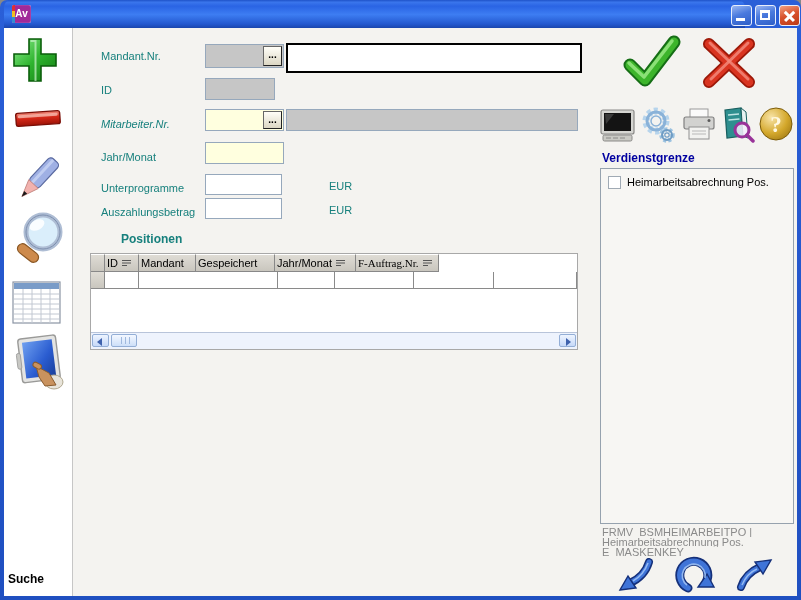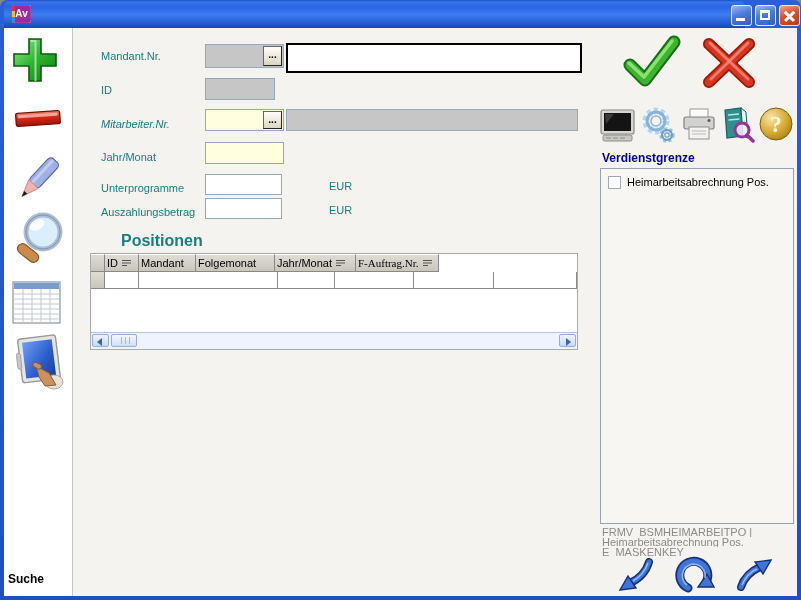--- a/index.html
+++ b/index.html
@@ -49,21 +49,21 @@
     position:absolute;right:1px;top:1px;bottom:1px;width:19px;
     background:linear-gradient(180deg,#fffef8,#dcd7c4);
     border:1px solid #666;border-right-color:#222;border-bottom-color:#222;
     box-sizing:border-box;font-size:10px;font-weight:bold;line-height:15px;text-align:center;color:#000;cursor:pointer;
   }
   .f-gray{background:#c6c6c6;}
   .f-yellow{background:#ffffdf;}
   .f-white{background:#ffffff;}
   .field{position:absolute;border:1px solid #96a8bc;box-sizing:border-box;}
   #fld-mandant-value{left:286px;top:43px;width:292px;height:26px;border:2px solid #000;background:#fff;}
-  #heading-positionen{position:absolute;left:89px;top:232px;font-size:16px;font-weight:bold;color:#17807d;padding-left:32px;}
+  #heading-positionen{position:absolute;left:89px;top:232px;font-size:12px;font-weight:bold;color:#17807d;padding-left:32px;}
   
   #grid{position:absolute;left:90px;top:253px;width:488px;height:97px;background:#fff;border:1px solid #a8a8a8;box-sizing:border-box;}
   .grow{display:flex;}
   .gh{
     height:18px;box-sizing:border-box;background:linear-gradient(180deg,#dfdcd5,#c9c6be);
     border-right:1px solid #888;border-bottom:1px solid #888;border-top:1px solid #fff;
     font-size:11px;color:#000;display:flex;align-items:center;padding:0 2px;gap:3px;overflow:hidden;white-space:nowrap;cursor:pointer;
   }
   .gc{height:17px;box-sizing:border-box;background:#fff;border-right:1px solid #8a8a8a;border-bottom:1px solid #8a8a8a;}
   .gsel{background:linear-gradient(180deg,#dfdcd5,#c9c6be);border-right:1px solid #888;}
@@ -229,21 +229,21 @@
       <div class="gh w1">
         <span>ID</span>
         <span class="sortglyph"><svg width="11" height="9">
               <path d="M1 2.5 h9 M1 5 h9 M1 7.5 h5" stroke="#555" stroke-width="1"></path>
             </svg></span>
       </div>
       <div class="gh w3">
         <span>Mandant</span>
       </div>
       <div class="gh w4">
-        <span>Folgemonat</span>
+        <span>Gespeichert</span>
       </div>
       <div class="gh w5">
         <span>Jahr/Monat</span>
         <span class="sortglyph"><svg width="11" height="9">
               <path d="M1 2.5 h9 M1 5 h9 M1 7.5 h5" stroke="#555" stroke-width="1"></path>
             </svg></span>
       </div>
       <div class="gh w6">
         <span>F-Auftrag.Nr.</span>
         <span class="sortglyph"><svg width="11" height="9">

